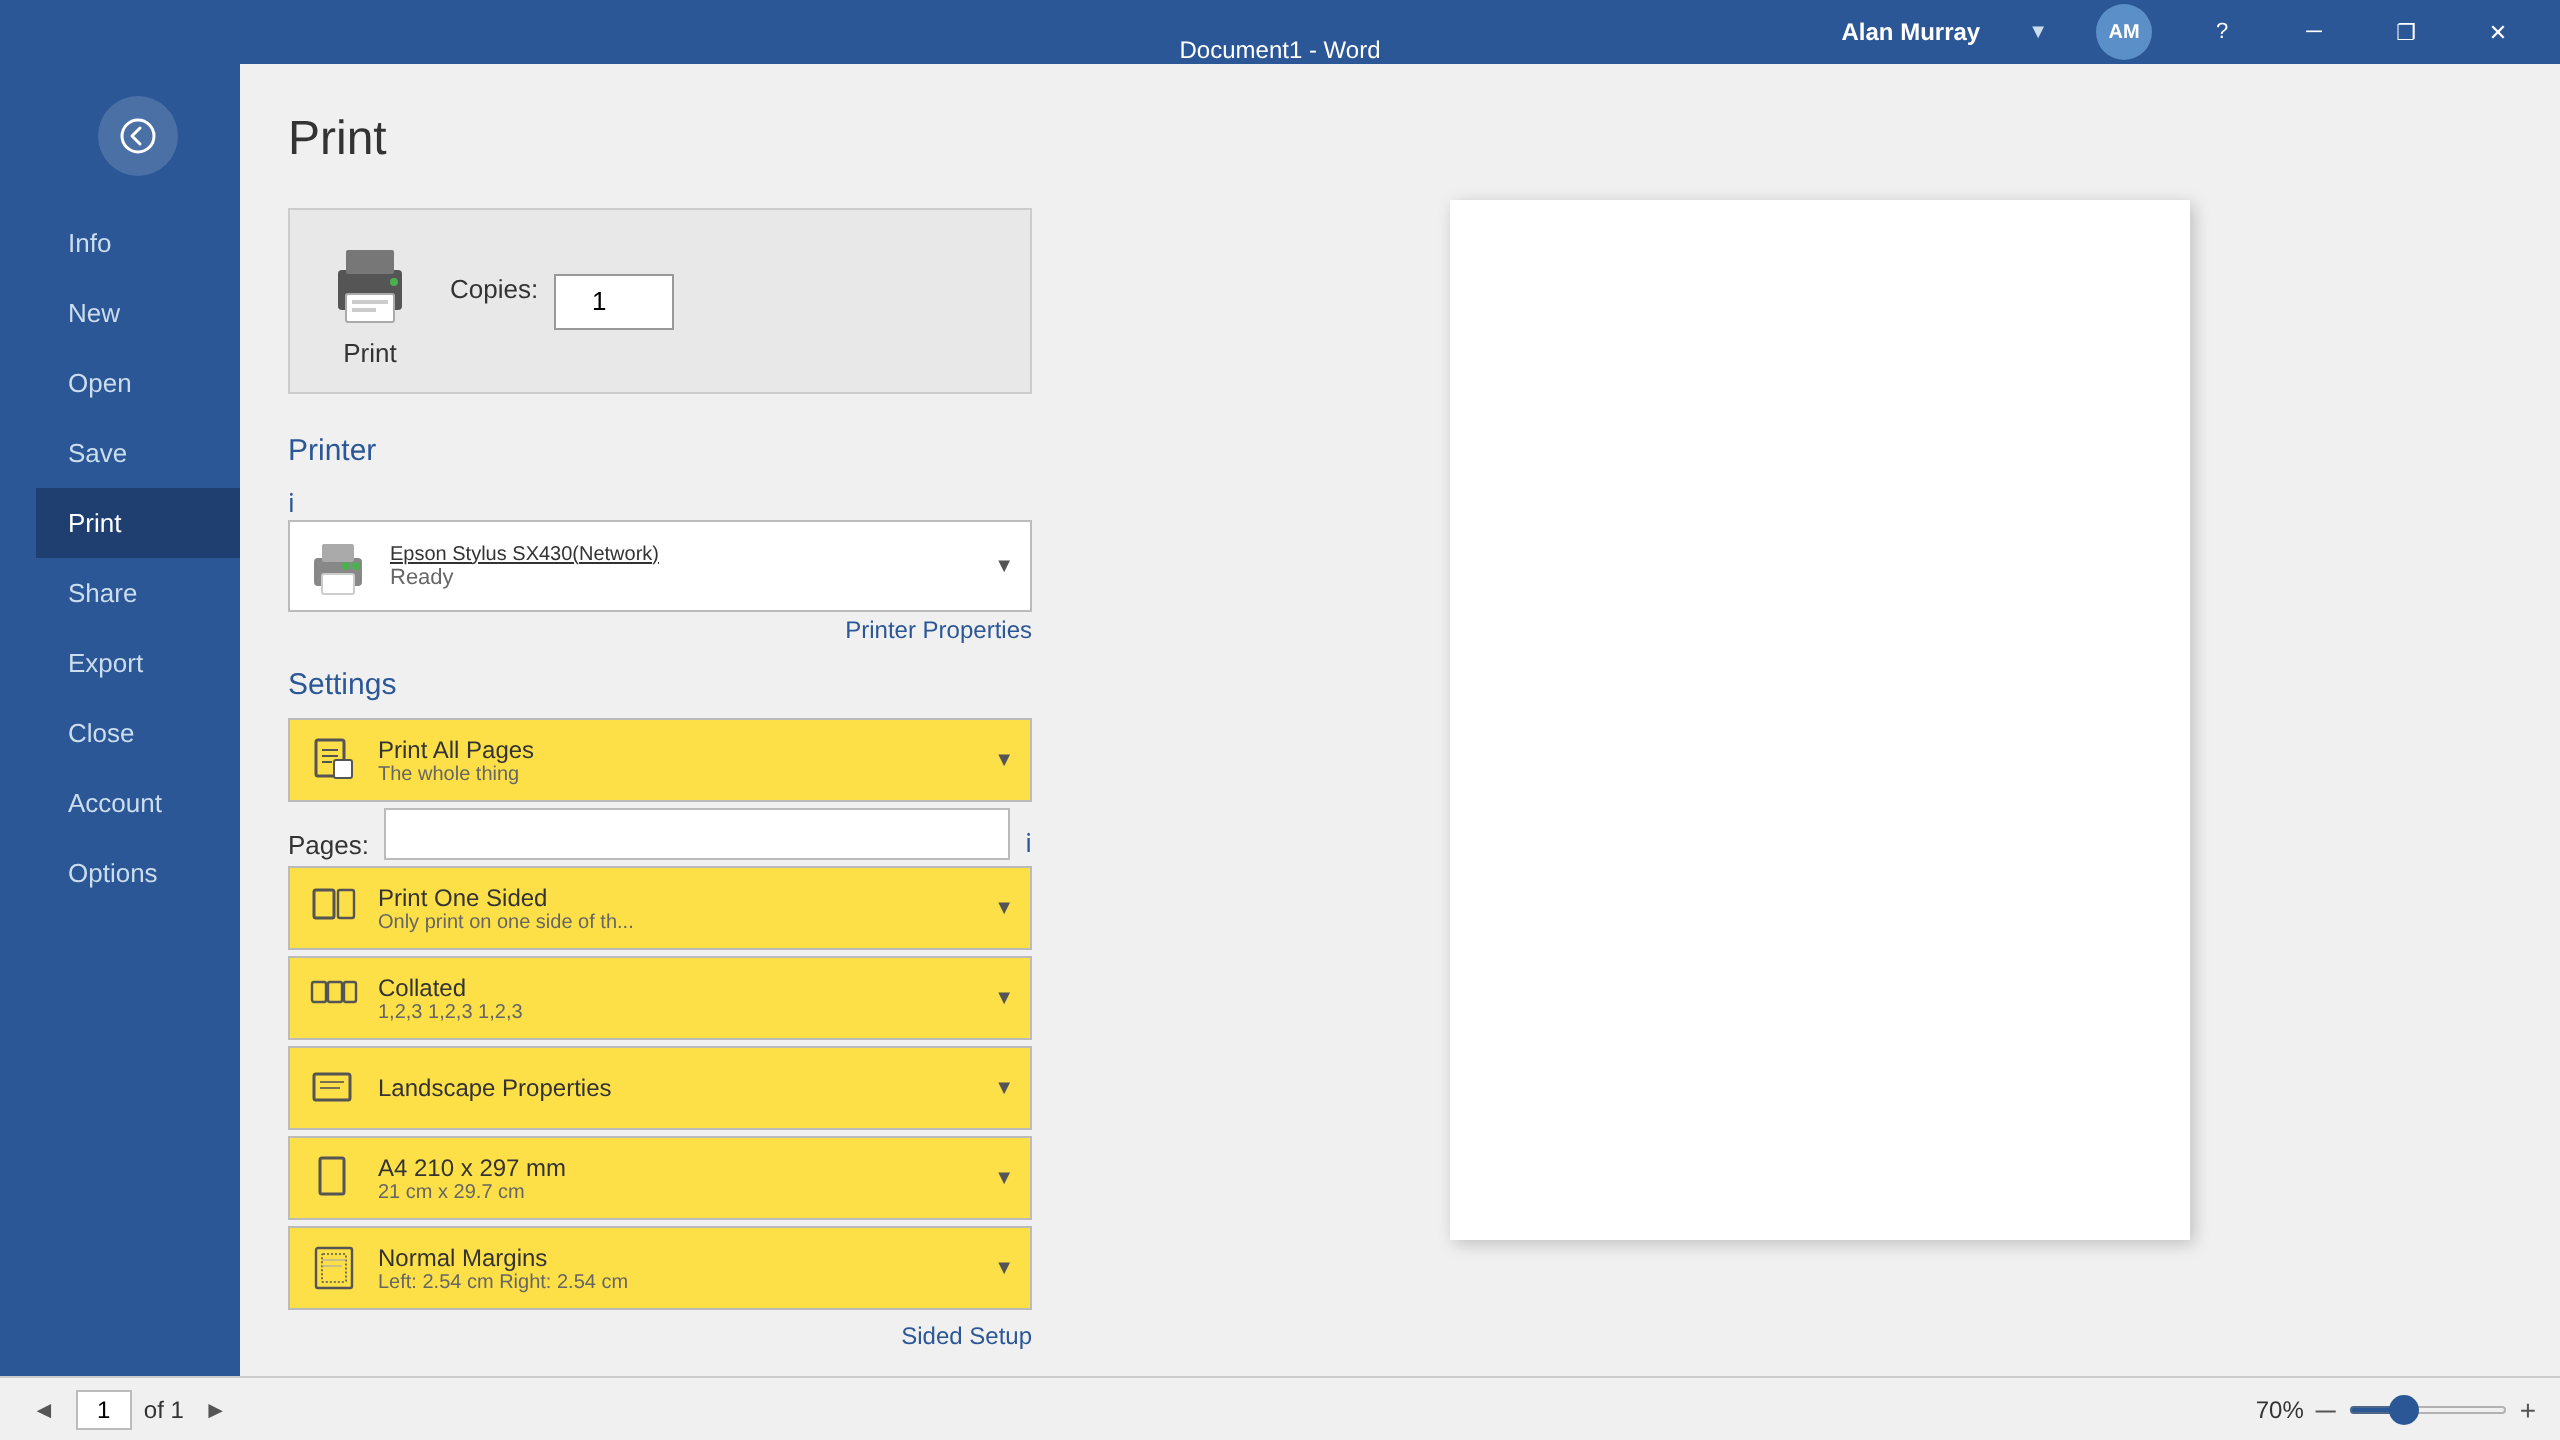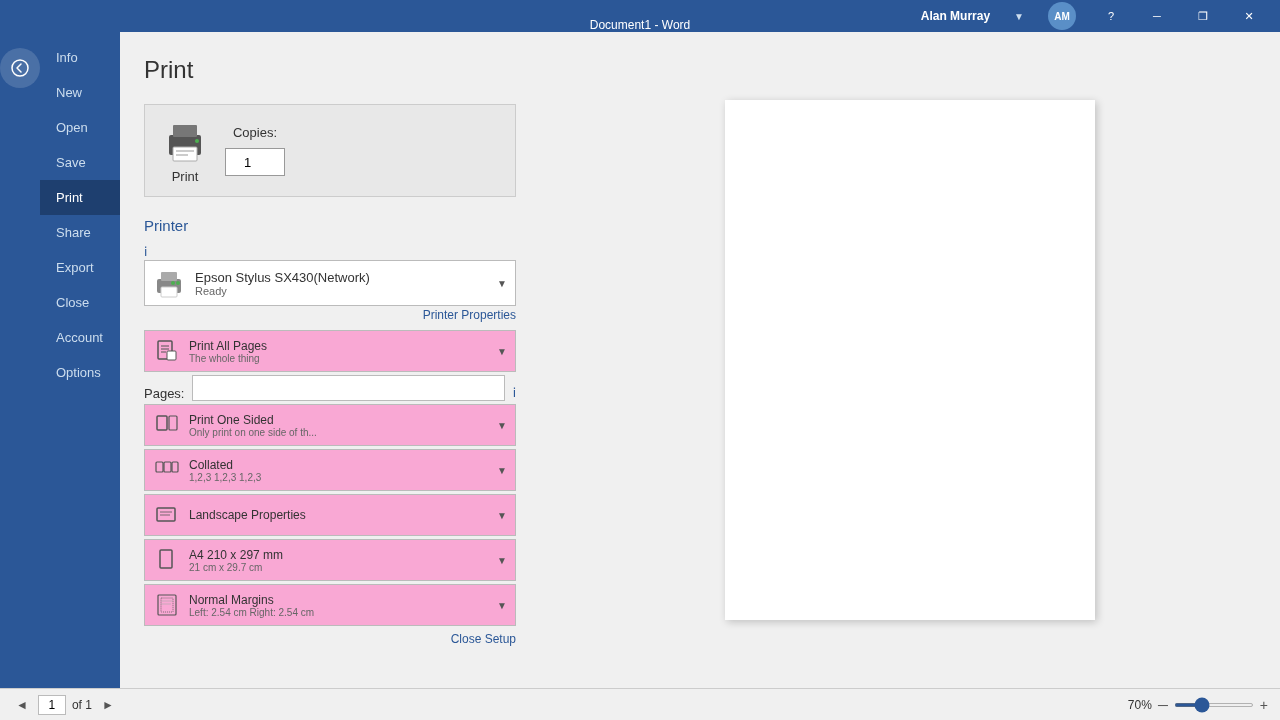--- a/index.html
+++ b/index.html
@@ -65,23 +65,24 @@
       display: flex;
       flex: 1;
       overflow: hidden;
     }
 
     
     .sidebar {
       width: 120px;
       background: #2b5797;
       display: flex;
-      flex-direction: row;
+      flex-direction: column;
       padding-top: 8px;
       flex-shrink: 0;
+      padding-left: 18px;
     }
     .back-btn {
       width: 40px;
       height: 40px;
       border-radius: 50%;
       background: rgba(255,255,255,0.15);
       border: none;
       color: #fff;
       font-size: 18px;
       cursor: pointer;
@@ -150,25 +151,23 @@
     .print-icon-svg {
       width: 48px;
       height: 48px;
     }
     .print-btn-label {
       font-size: 13px;
       color: #333;
     }
     .copies-row {
       display: flex;
-      align-items: center;
       gap: 8px;
       font-size: 13px;
       color: #333;
-      flex-direction: column;
     }
     .copies-input {
       width: 60px;
       height: 28px;
       border: 1px solid #999;
       font-size: 13px;
       padding: 2px 4px;
       text-align: center;
     }
 
@@ -185,21 +184,21 @@
       display: flex;
       align-items: center;
       gap: 10px;
       border: 1px solid #bbb;
       background: #fff;
       padding: 6px 8px;
       cursor: pointer;
       margin-bottom: 2px;
     }
     .printer-info { flex: 1; }
-    .printer-name { font-size: 13px; color: #333; }
+    .printer-name { font-size: 10px; color: #333; text-decoration: underline; }
     .printer-status { font-size: 11px; color: #666; }
     .dropdown-arrow {
       color: #555;
       font-size: 10px;
     }
     .printer-properties-link {
       font-size: 12px;
       color: #2b5797;
       cursor: pointer;
       text-align: right;
@@ -207,21 +206,21 @@
     }
     .info-icon {
       color: #2b5797;
       font-size: 13px;
       cursor: pointer;
     }
 
     
     .settings-dropdown {
       border: 1px solid #bbb;
-      background: #f9a8d4;
+      background: #fde047;
       display: flex;
       align-items: center;
       gap: 8px;
       padding: 6px 8px;
       cursor: pointer;
       margin-bottom: 3px;
     }
     .settings-dropdown-icon {
       width: 28px;
       height: 28px;
@@ -437,20 +436,21 @@
           <circle cx="20" cy="16" r="2" fill="#4caf50"></circle>
         </svg>
         <div class="printer-info">
           <div class="printer-name">Epson Stylus SX430(Network)</div>
           <div class="printer-status">Ready</div>
         </div>
         <span class="dropdown-arrow">▼</span>
       </div>
       <div class="printer-properties-link">Printer Properties</div>
 
+      <div class="section-header">Settings</div>
 
       <div class="settings-dropdown">
         <div class="settings-dropdown-icon">
           <svg width="24" height="24" viewBox="0 0 24 24">
             <rect x="3" y="2" width="14" height="18" rx="1" fill="none" stroke="#555" stroke-width="1.5"></rect>
             <line x1="6" y1="7" x2="14" y2="7" stroke="#555" stroke-width="1"></line>
             <line x1="6" y1="10" x2="14" y2="10" stroke="#555" stroke-width="1"></line>
             <line x1="6" y1="13" x2="11" y2="13" stroke="#555" stroke-width="1"></line>
             <rect x="12" y="12" width="9" height="9" rx="1" fill="#fff" stroke="#555" stroke-width="1"></rect>
           </svg>
@@ -534,21 +534,21 @@
             <line x1="6" y1="11" x2="16" y2="11" stroke="#aaa" stroke-width="0.6"></line>
           </svg>
         </div>
         <div class="settings-dropdown-text">
           <div class="settings-dropdown-main">Normal Margins</div>
           <div class="settings-dropdown-sub">Left: 2.54 cm   Right: 2.54 cm</div>
         </div>
         <span class="settings-dropdown-arrow">▼</span>
       </div>
 
-      <div class="page-setup-link">Close Setup</div>
+      <div class="page-setup-link">Sided Setup</div>
     </div>
 
     <div class="preview-area">
       <div class="doc-preview"></div>
     </div>
   </div>
 </div>
 
 <div class="bottom-bar">
   <div class="page-nav">

